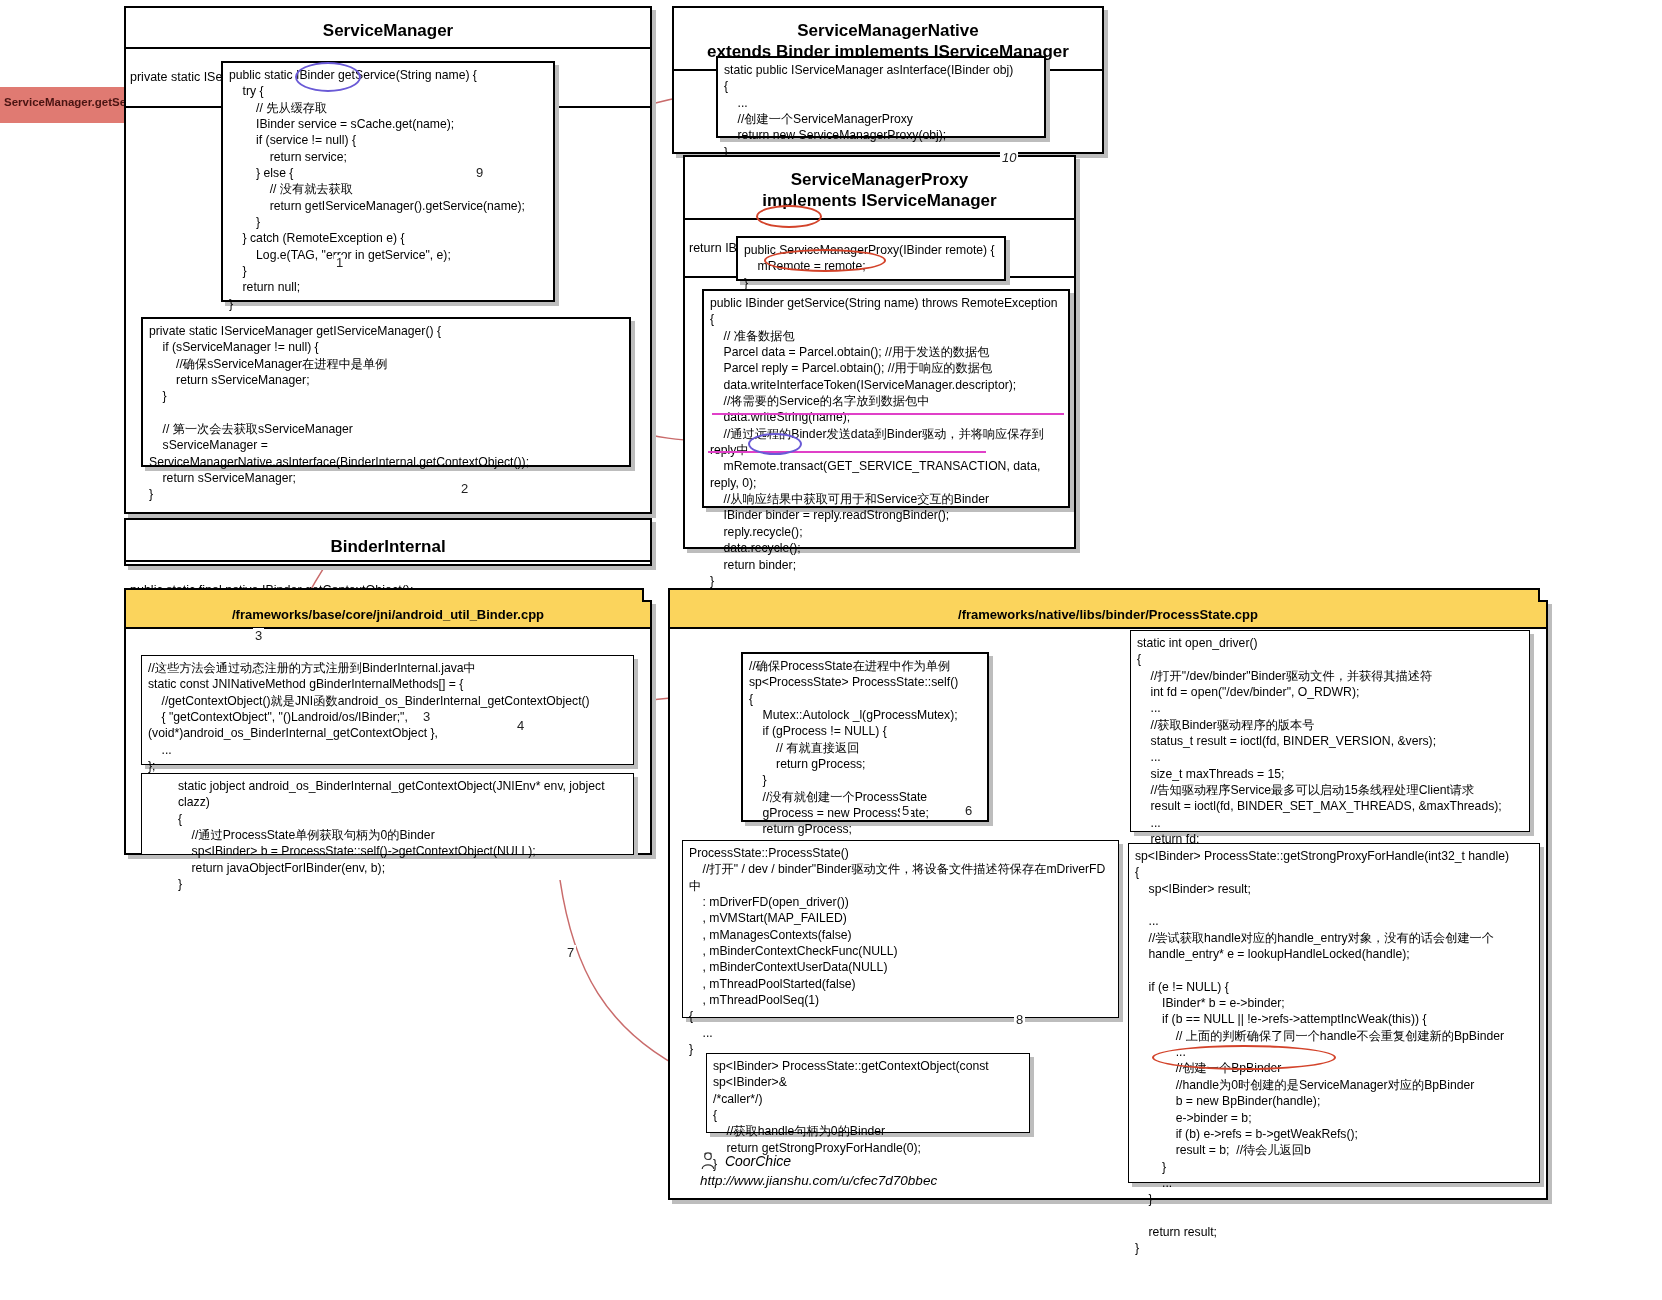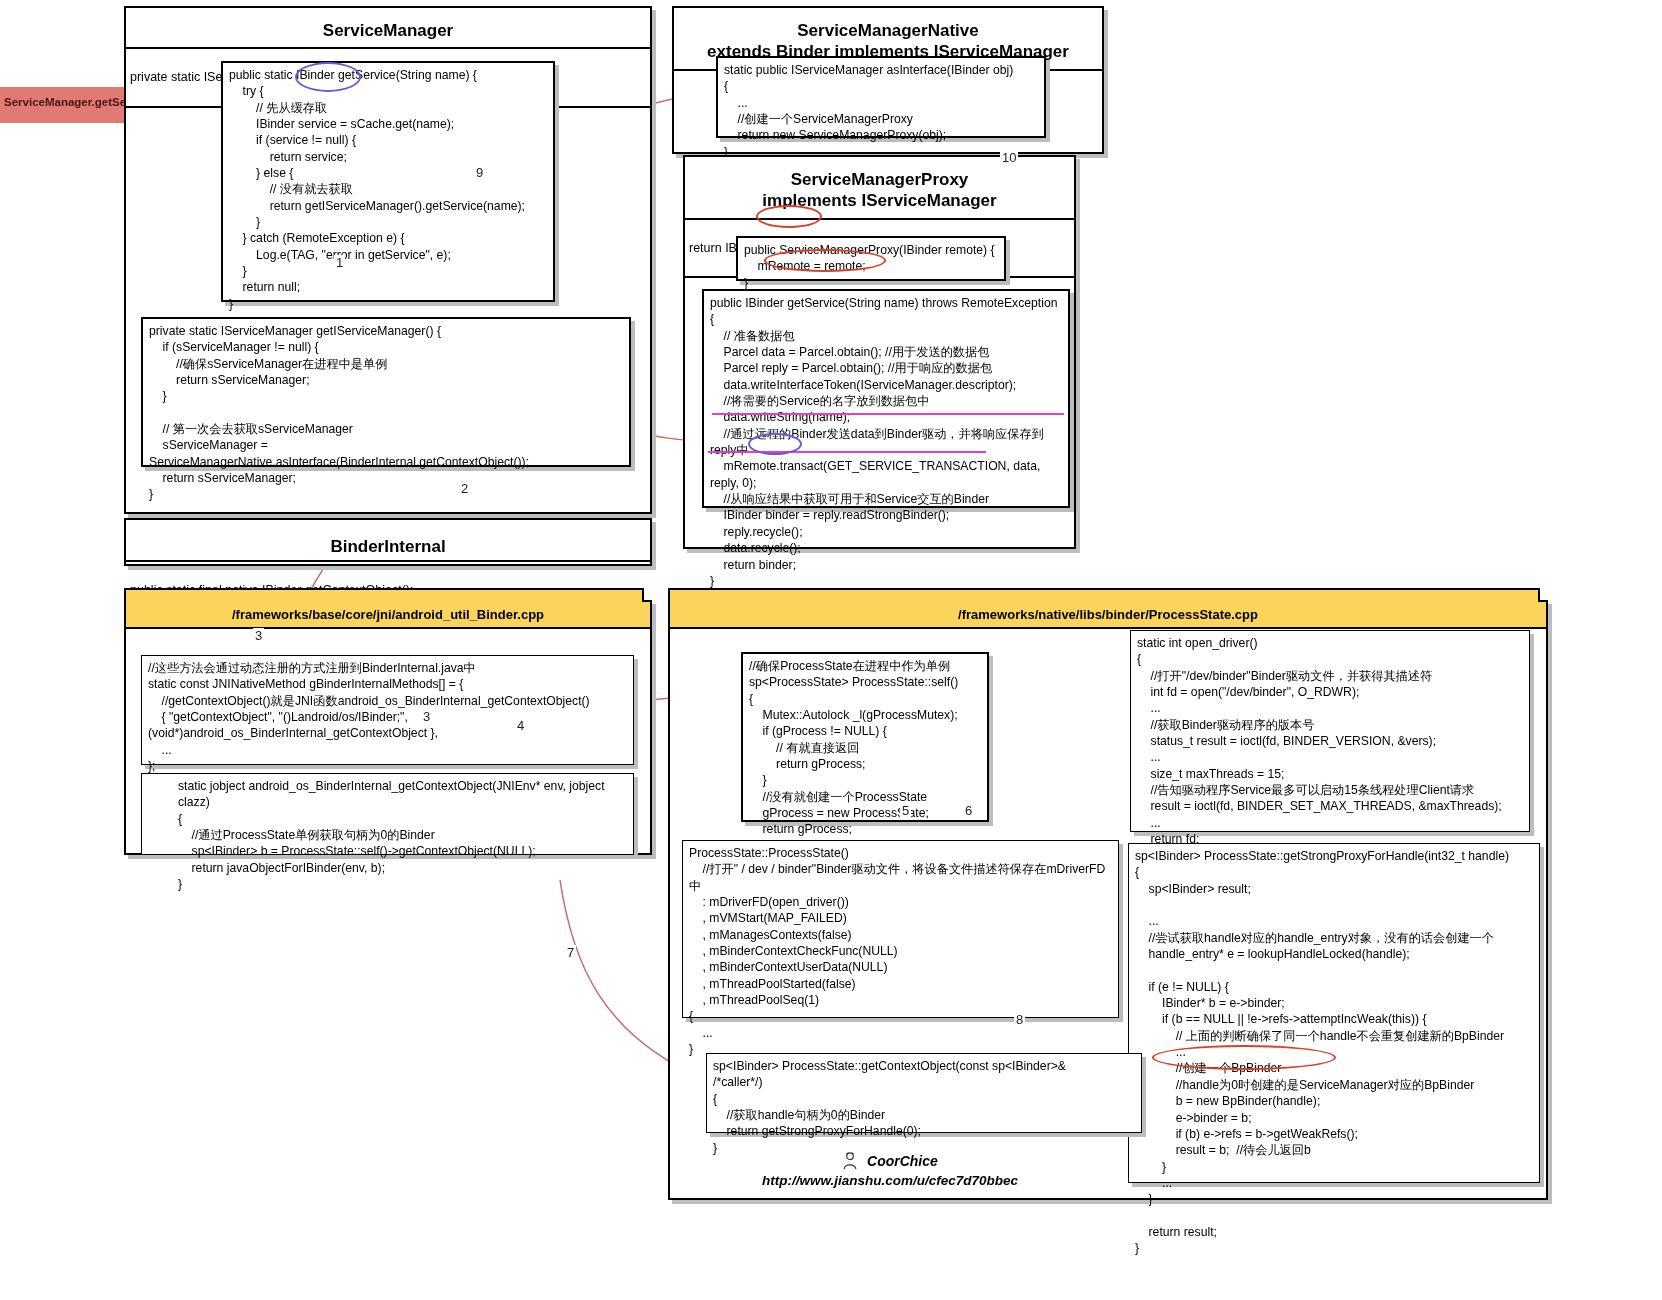--- a/index.html
+++ b/index.html
@@ -40,21 +40,21 @@
   
   .num{position:absolute;font-size:13px;color:#222;background:#fff;padding:0 2px;}
 
   
   .ellipse{position:absolute;border:2.2px solid #d3432a;border-radius:50%;background:transparent;}
   .ellipse.blue{border-color:#6a5ad6;border-width:2.4px;}
   .uline{position:absolute;height:2.4px;background:#e040c8;}
 
   svg.arrows{position:absolute;left:0;top:0;width:1662px;height:1300px;pointer-events:none;}
 
-  .credit{position:absolute;text-align:center;font-style:italic;font-weight:bold;font-size:14px;}
+  .credit{position:absolute;text-align:left;font-style:italic;font-weight:normal;font-size:14px;}
   .credit .site{font-size:13.5px;}
   .icon-person{display:inline-block;vertical-align:middle;margin-right:5px;}
 </style>
 </head>
 <body>
 
 <div class="stage">
 
   <svg class="arrows" viewBox="0 0 1662 1300">
     <defs>
@@ -275,40 +275,40 @@
             e-&gt;binder = b;
             if (b) e-&gt;refs = b-&gt;getWeakRefs();
             result = b;  //待会儿返回b
         }
         ...
     }
 
     return result;
 }</div>
 
-  <div class="code thin" style="left:706px;top:1053px;width:436px;height:80px;">sp&lt;IBinder&gt; ProcessState::getContextObject(const sp&lt;IBinder&gt;&amp;
+  <div class="code thin" style="left:706px;top:1053px;width:324px;height:80px;">sp&lt;IBinder&gt; ProcessState::getContextObject(const sp&lt;IBinder&gt;&amp;
 /*caller*/)
 {
     //获取handle句柄为0的Binder
     return getStrongProxyForHandle(0);
 }</div>
 
   <div class="ellipse" style="left:1152px;top:1045px;width:180px;height:21px;"></div>
 
   <div class="num" style="left:334px;top:255px;">1</div>
   <div class="num" style="left:459px;top:481px;">2</div>
   <div class="num" style="left:253px;top:628px;">3</div>
   <div class="num" style="left:421px;top:709px;">3</div>
   <div class="num" style="left:515px;top:718px;">4</div>
   <div class="num" style="left:900px;top:803px;">5</div>
   <div class="num" style="left:963px;top:803px;">6</div>
   <div class="num" style="left:565px;top:945px;">7</div>
   <div class="num" style="left:1014px;top:1012px;">8</div>
   <div class="num" style="left:474px;top:165px;">9</div>
-  <div class="num" style="left:1000px;top:150px;">10</div>
+  <div class="num" style="left:1000px;top:150px;font-style:italic;">10</div>
 
   <div class="credit" style="left:700px;top:1152px;width:380px;">
     <div>
       <span class="icon-person">
         <svg width="16" height="18" viewBox="0 0 16 18">
           <circle cx="8" cy="4.2" r="3.3" fill="none" stroke="#333" stroke-width="1.2"></circle>
           <path d="M2.2,17 C2.2,11.5 13.8,11.5 13.8,17" fill="none" stroke="#333" stroke-width="1.2"></path>
           <path d="M4.5,2.2 L6,0.8 M11.5,2.2 L10,0.8" stroke="#333" stroke-width="1.1"></path>
         </svg>
       </span>

